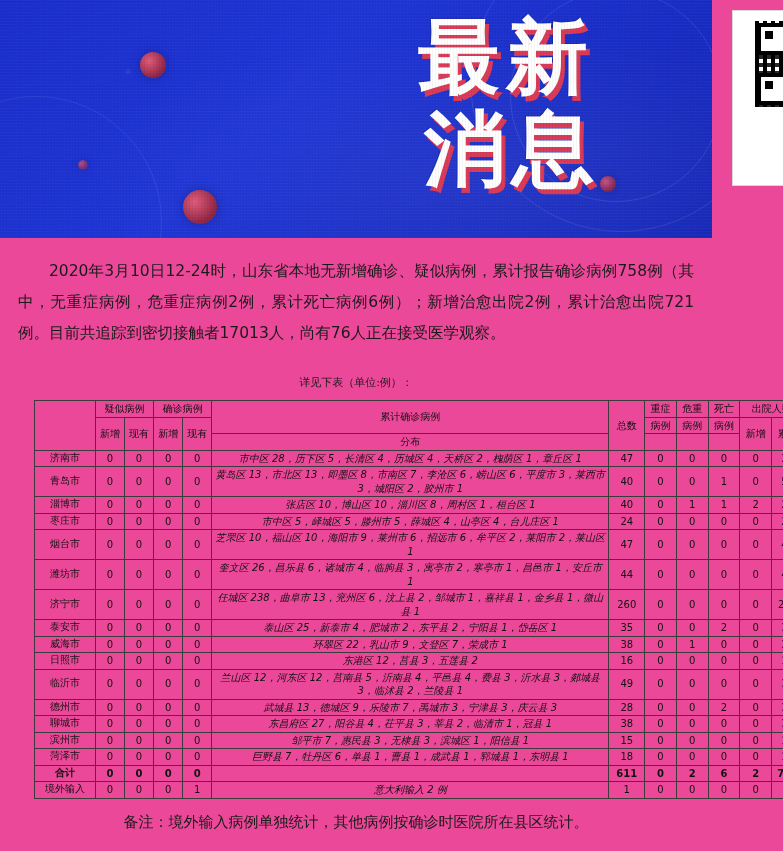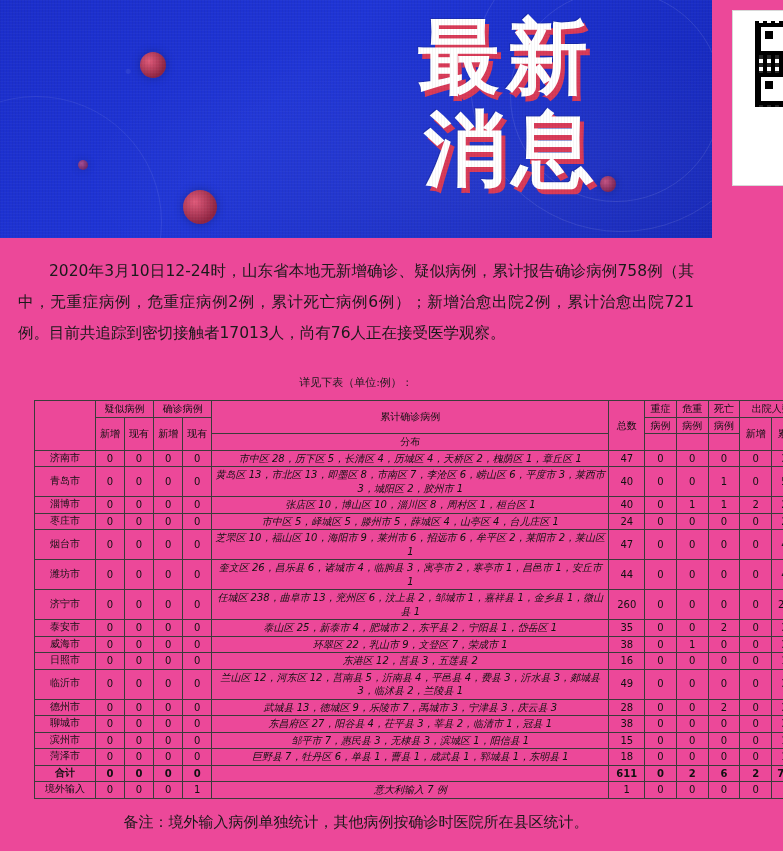--- a/index.html
+++ b/index.html
@@ -502,21 +502,21 @@
               <td>6</td>
               <td>2</td>
               <td>793</td>
             </tr>
             <tr>
               <td class="city">境外输入</td>
               <td>0</td>
               <td>0</td>
               <td>0</td>
               <td>1</td>
-              <td class="dist">意大利输入 7 例</td>
+              <td class="dist">意大利输入 2 例</td>
               <td>1</td>
               <td>0</td>
               <td>0</td>
               <td>0</td>
               <td>0</td>
               <td>0</td>
             </tr>
           </tbody>
       </table>
     </div>

